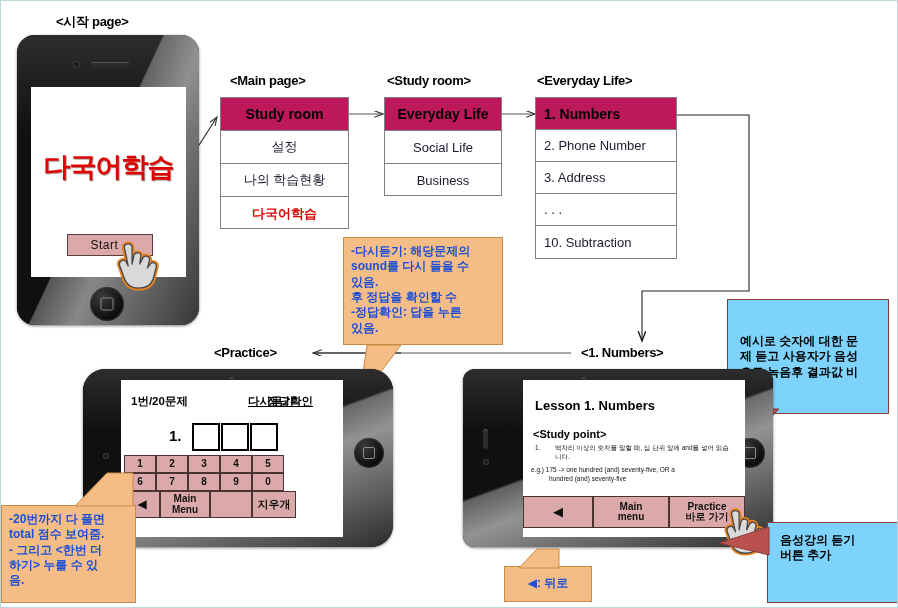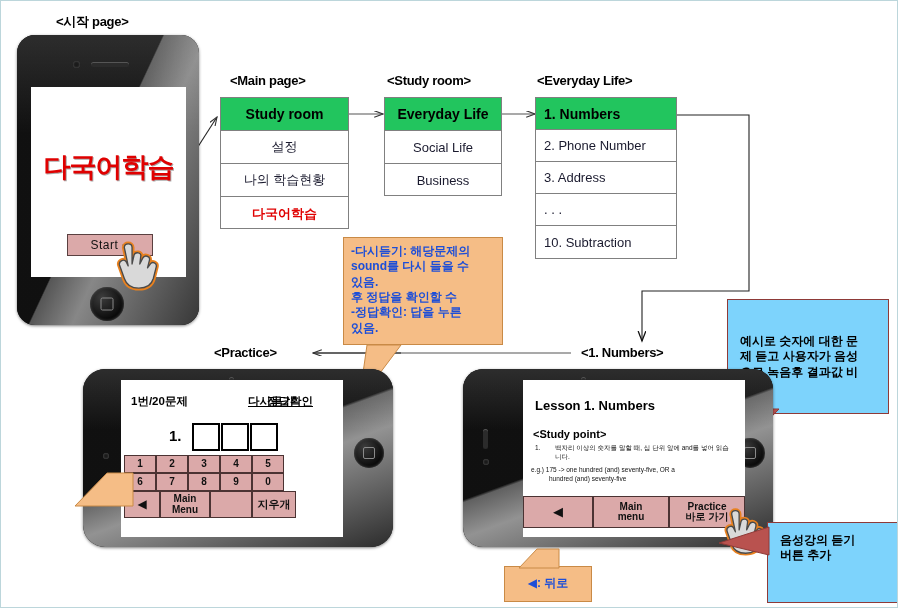--- a/index.html
+++ b/index.html
@@ -85,21 +85,21 @@
   }
   .flow-table .row{
     border-bottom:1px solid #808080;
     display:flex;align-items:center;justify-content:center;
     box-sizing:border-box;
     font-size:13px;color:#1a1a2e;
     white-space:nowrap;
   }
   .flow-table .row:last-child{border-bottom:none;}
   .flow-table .row.hdr{
-    background:#22c55e;font-weight:bold;color:#000;font-size:14px;
+    background:#be185d;font-weight:bold;color:#000;font-size:14px;
   }
   .flow-table .row.redtext{color:#e00000;font-weight:bold;}
   .flow-table.left-align .row{justify-content:flex-start;padding-left:8px;}
 
   
   .callout{
     position:absolute;box-sizing:border-box;
     font-size:12px;line-height:1.28;
     font-weight:bold;color:#1d4ed8;
     padding:6px 7px;
@@ -265,25 +265,32 @@
       <div class="kp" style="left:3px;top:111px;width:36px;height:27px;font-size:12px;">◀</div>
       <div class="kp" style="left:39px;top:111px;width:50px;height:27px;flex-direction:column;">
         <span>Main</span>
         <span>Menu</span>
       </div>
       <div class="kp blank" style="left:89px;top:111px;width:42px;height:27px;"></div>
       <div class="kp" style="left:131px;top:111px;width:44px;height:27px;font-size:11px;">지우개</div>
     </div>
   </div>
 
+  <div class="callout orange" style="left:0px;top:504px;width:135px;height:98px;">
+    <div>-20번까지 다 풀면</div>
+    <div>total 점수 보여줌.</div>
+    <div>- 그리고 &lt;한번 더</div>
+    <div>하기&gt; 누를 수 있</div>
+    <div>음.</div>
+  </div>
   <svg class="abs" style="left:60px;top:470px;width:130px;height:40px;">
     <path d="M14,35 L46,2 L72,2 L72,35 Z" fill="#f5bd86" stroke="#c98a46" stroke-width="1"></path>
   </svg>
 
-  <div class="phone landscape" style="left:462px;top:368px;width:310px;height:178px;border-radius:20px;">
+  <div class="phone landscape" style="left:462px;top:368px;width:310px;height:178px;border-radius:12px;">
     <div class="glint"></div>
     <div class="bezel-shine"></div>
     <div class="speaker" style="left:118px;top:8px;width:5px;height:14px;"></div>
     <div class="cam" style="left:20px;top:90px;width:6px;height:6px;"></div>
     <div class="speaker" style="left:20px;top:60px;width:5px;height:20px;"></div>
     <div class="homebtn" style="left:272px;top:69px;width:30px;height:30px;">
       <div class="sq" style="width:10px;height:10px;"></div>
     </div>
 
     <div class="screen" style="left:60px;top:11px;width:222px;height:157px;">

